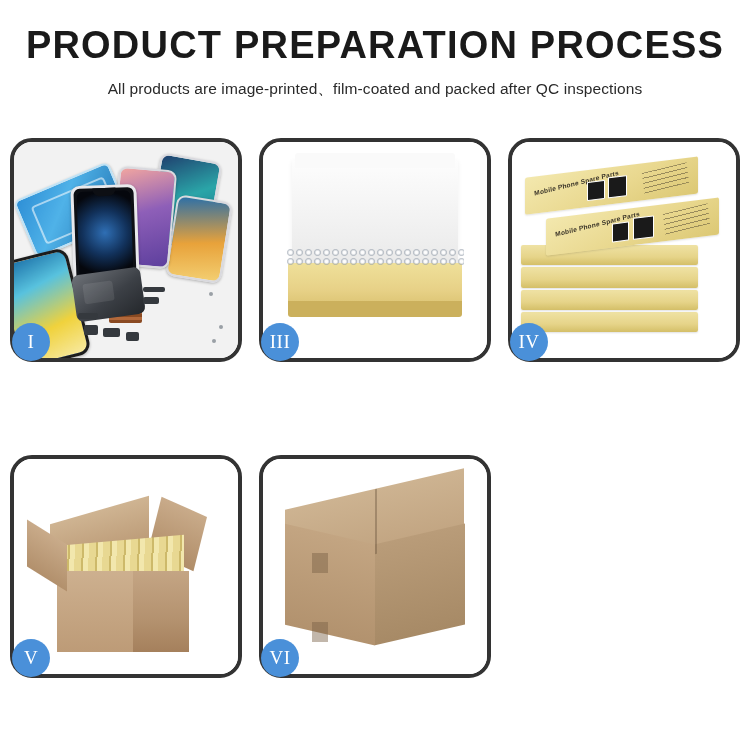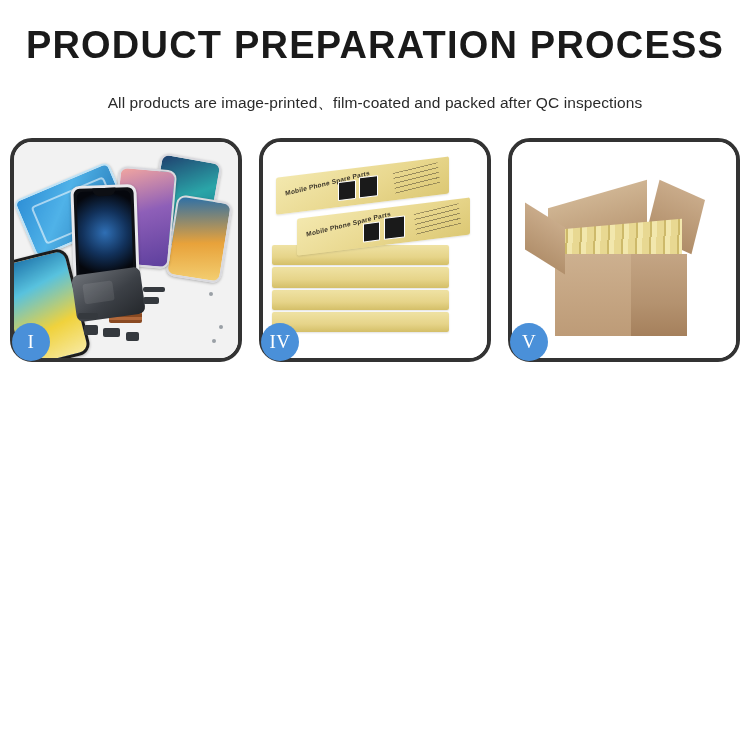--- a/index.html
+++ b/index.html
@@ -11,21 +11,21 @@
   .page{width:750px;height:658px;position:relative;}
 
   
   .header{padding-top:26px;text-align:center;}
   .title{
     font-size:38px;font-weight:700;color:#1a1a1a;
     letter-spacing:1.2px;line-height:1.05;white-space:nowrap;
     font-family:"Liberation Sans","DejaVu Sans",sans-serif;
   }
   .subtitle{
-    margin-top:27px;font-size:15.5px;color:#2a2a2a;font-weight:400;
+    margin-top:13px;font-size:15.5px;color:#2a2a2a;font-weight:400;
     letter-spacing:.1px;white-space:nowrap;
   }
 
   
   .grid{
     position:absolute;left:10px;top:138px;width:730px;height:540px;
     display:grid;grid-template-columns:repeat(3,1fr);grid-template-rows:repeat(2,1fr);
     column-gap:17px;row-gap:93px;
   }
   .panel{
@@ -281,20 +281,28 @@
           <div class="conn" style="left:44%;top:30%;width:10%;height:8%;"></div>
           <div class="scr" style="left:86%;top:24%;"></div>
           <div class="scr" style="left:92%;top:62%;"></div>
           <div class="scr" style="left:88%;top:78%;"></div>
         </div>
       </div>
       <div class="badge">I</div>
     </div>
 
 
+    <div class="panel p3">
+      <div class="clip">
+        <div class="lid"></div>
+        <div class="tray"></div>
+        <div class="tray-side"></div>
+      </div>
+      <div class="badge">III</div>
+    </div>
 
     <div class="panel p4">
       <div class="clip">
         <div class="stack">
           <div class="ybox" style="top:80%;left:0%;width:86%;"></div>
           <div class="ybox" style="top:68%;left:0%;width:86%;"></div>
           <div class="ybox" style="top:56%;left:0%;width:86%;"></div>
           <div class="ybox" style="top:44%;left:0%;width:86%;"></div>
           <div class="ybox top2" style="top:24%;">
             <div class="lbl">Mobile Phone Spare Parts</div>
@@ -318,15 +326,26 @@
         <div class="flapB"></div>
         <div class="flapR"></div>
         <div class="fill"></div>
         <div class="ctn-body"></div>
         <div class="ctn-front"></div>
         <div class="flapL"></div>
       </div>
       <div class="badge">V</div>
     </div>
 
+    <div class="panel p6">
+      <div class="clip">
+        <div class="c6-top"></div>
+        <div class="c6-left"></div>
+        <div class="c6-right"></div>
+        <div class="c6-seam"></div>
+        <div class="tape" style="left:22%;top:44%;"></div>
+        <div class="tape" style="left:22%;top:76%;"></div>
+      </div>
+      <div class="badge">VI</div>
+    </div>
 
   </div>
 </div>
 
 </body></html>

